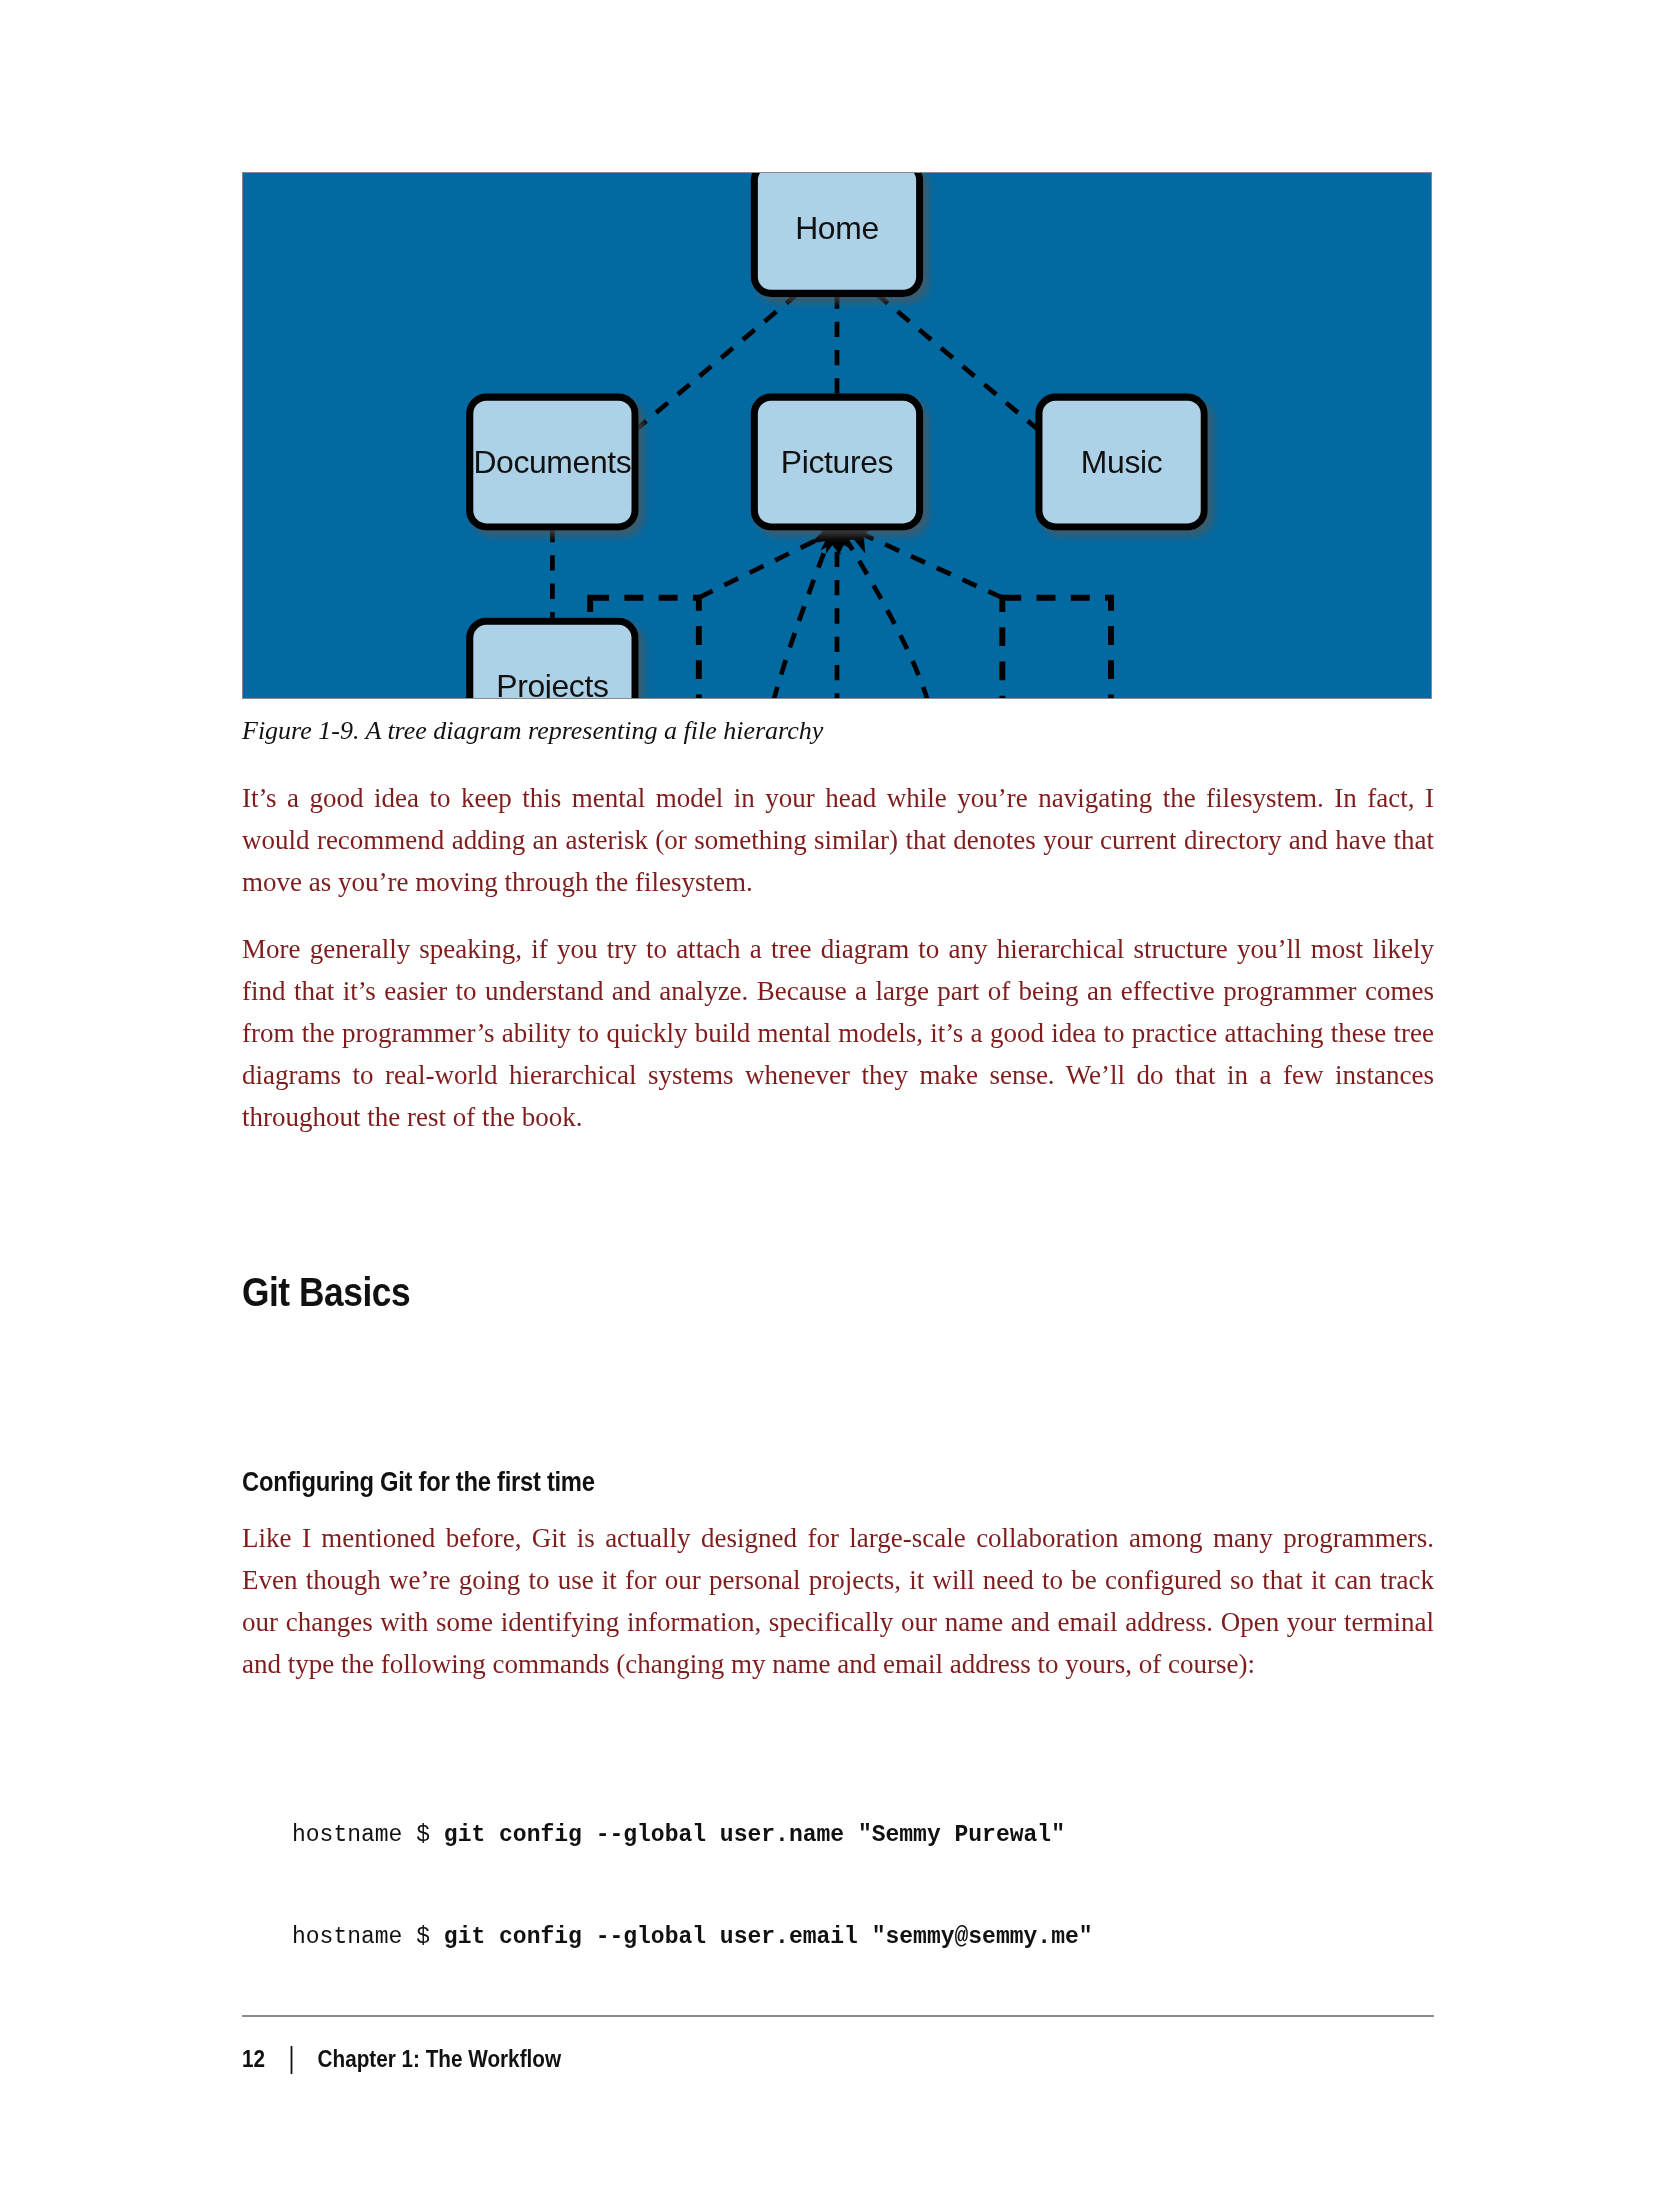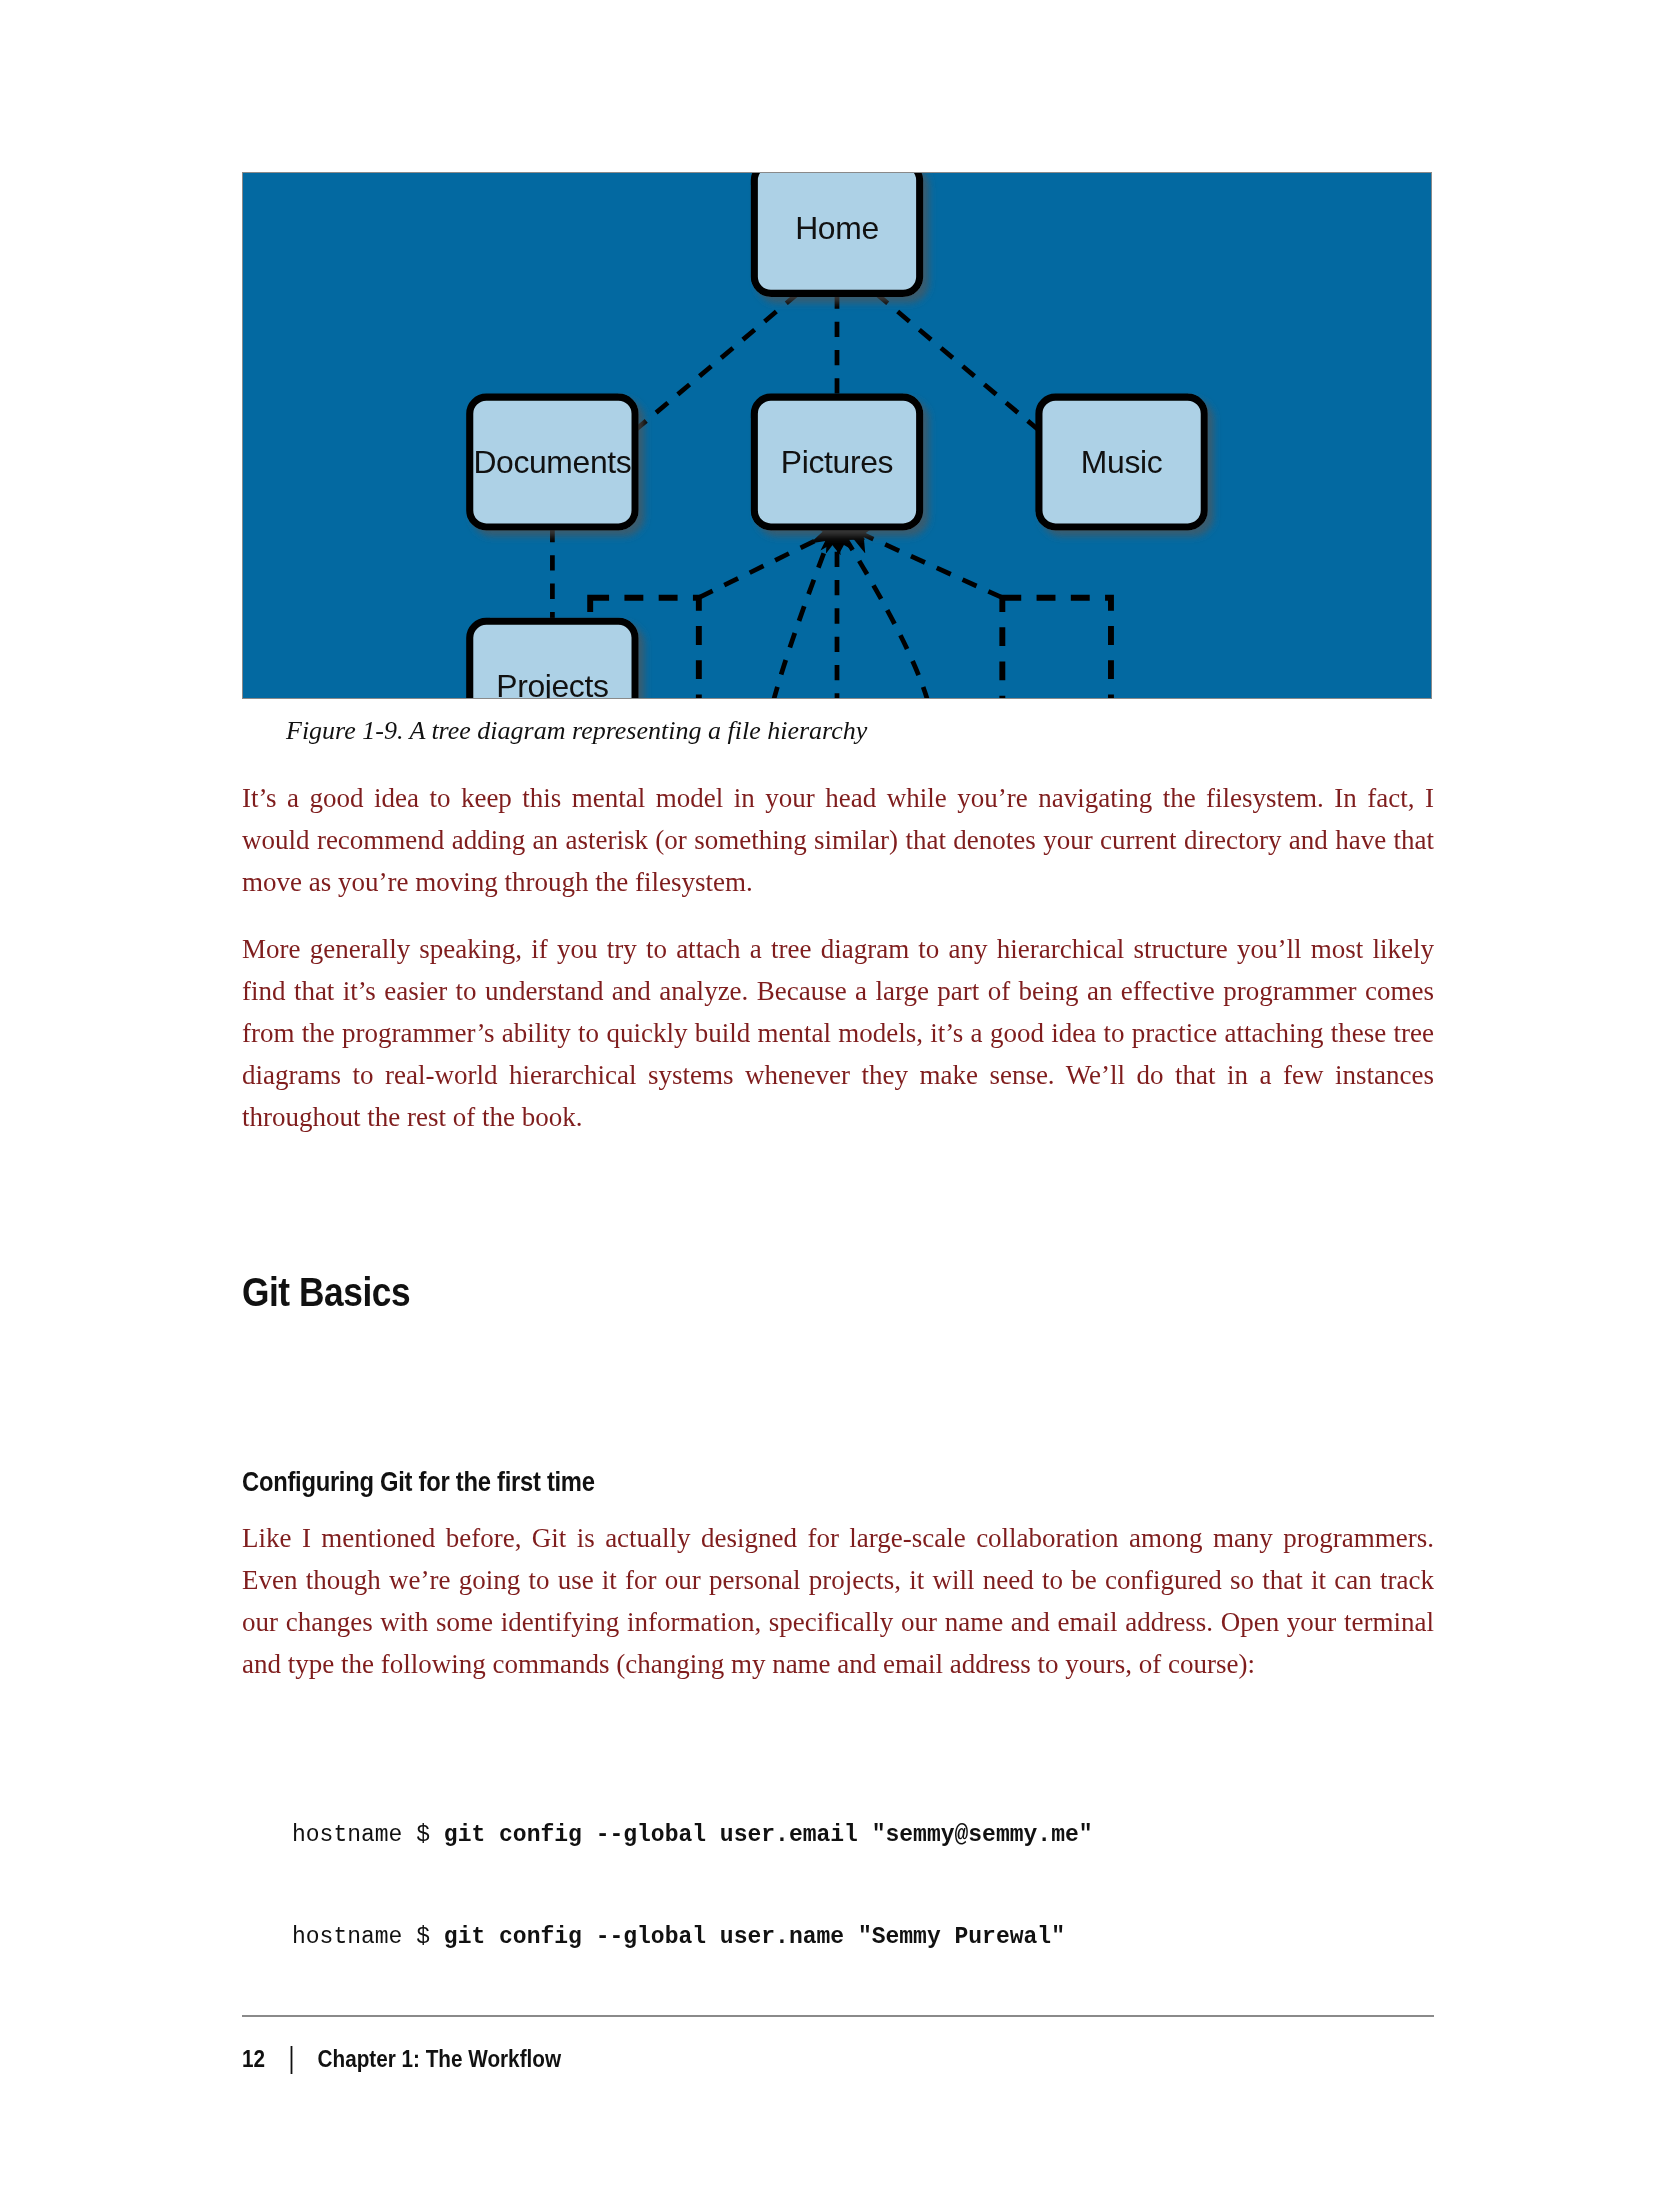--- a/index.html
+++ b/index.html
@@ -56,21 +56,20 @@
   .caption {
     position: absolute;
     left: 242px;
     top: 714px;
     width: 1192px;
     font-family: "Liberation Serif", serif;
     font-style: italic;
     font-size: 26px;
     line-height: 34px;
     color: #111111;
-    margin-left: 44px;
   }
 
   
   .body-col {
     position: absolute;
     left: 242px;
     width: 1192px;
   }
   p.body {
     margin: 0 0 24.5px 0;
@@ -236,22 +235,22 @@
   <div class="body-col" style="top: 1269px;">
     <h1 class="section-head">Git Basics</h1>
   </div>
 
   <div class="body-col" style="top: 1465px;">
     <h2 class="sub-head">Configuring Git for the first time</h2>
     <p class="body">Like I mentioned before, Git is actually designed for large-scale collaboration among many programmers. Even though we’re going to use it for our personal projects, it will need to be configured so that it can track our changes with some identifying information, specifically our name and email address. Open your terminal and type the following commands (changing my name and email address to yours, of course):</p>
   </div>
 
   <div class="code-block" style="top: 1750px;">
+    <div class="code-line"><span class="code-prompt">hostname $ </span><span class="code-cmd">git config --global user.name "Semmy Purewal"</span></div>
     <div class="code-line"><span class="code-prompt">hostname $ </span><span class="code-cmd">git config --global user.email "semmy@semmy.me"</span></div>
-    <div class="code-line"><span class="code-prompt">hostname $ </span><span class="code-cmd">git config --global user.name "Semmy Purewal"</span></div>
   </div>
 
 
   <div class="footer-rule"></div>
   <div class="footer">
     <span class="pg">12</span>
     <span class="sep"></span>
     <span class="chap">Chapter 1: The Workflow</span>
   </div>
 

